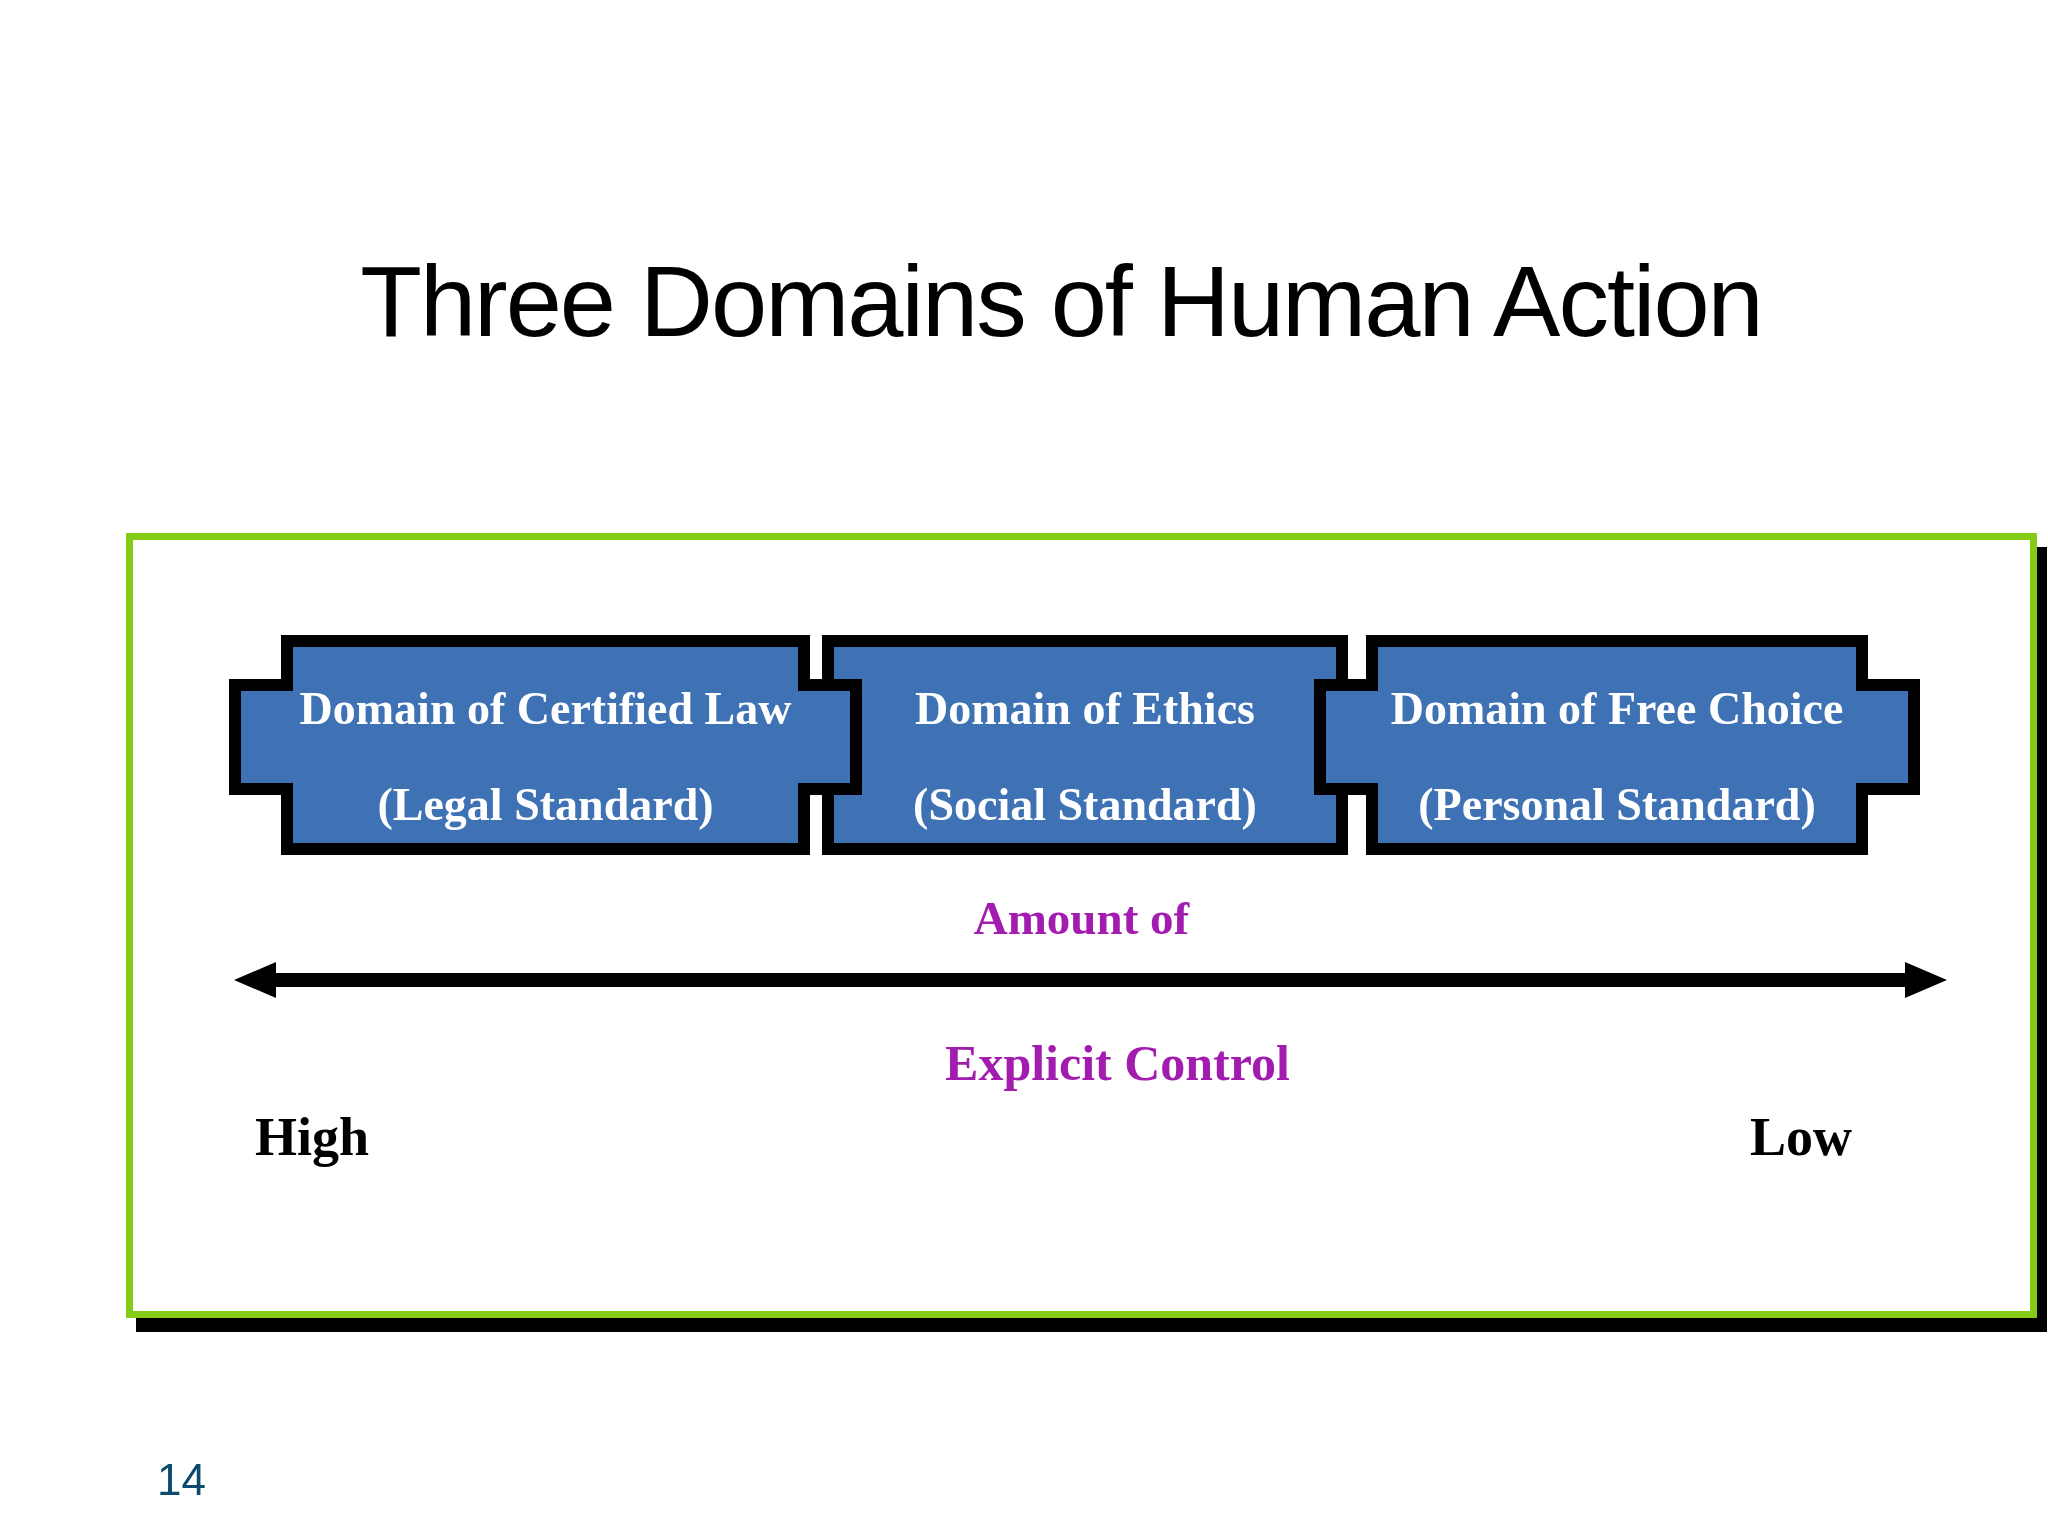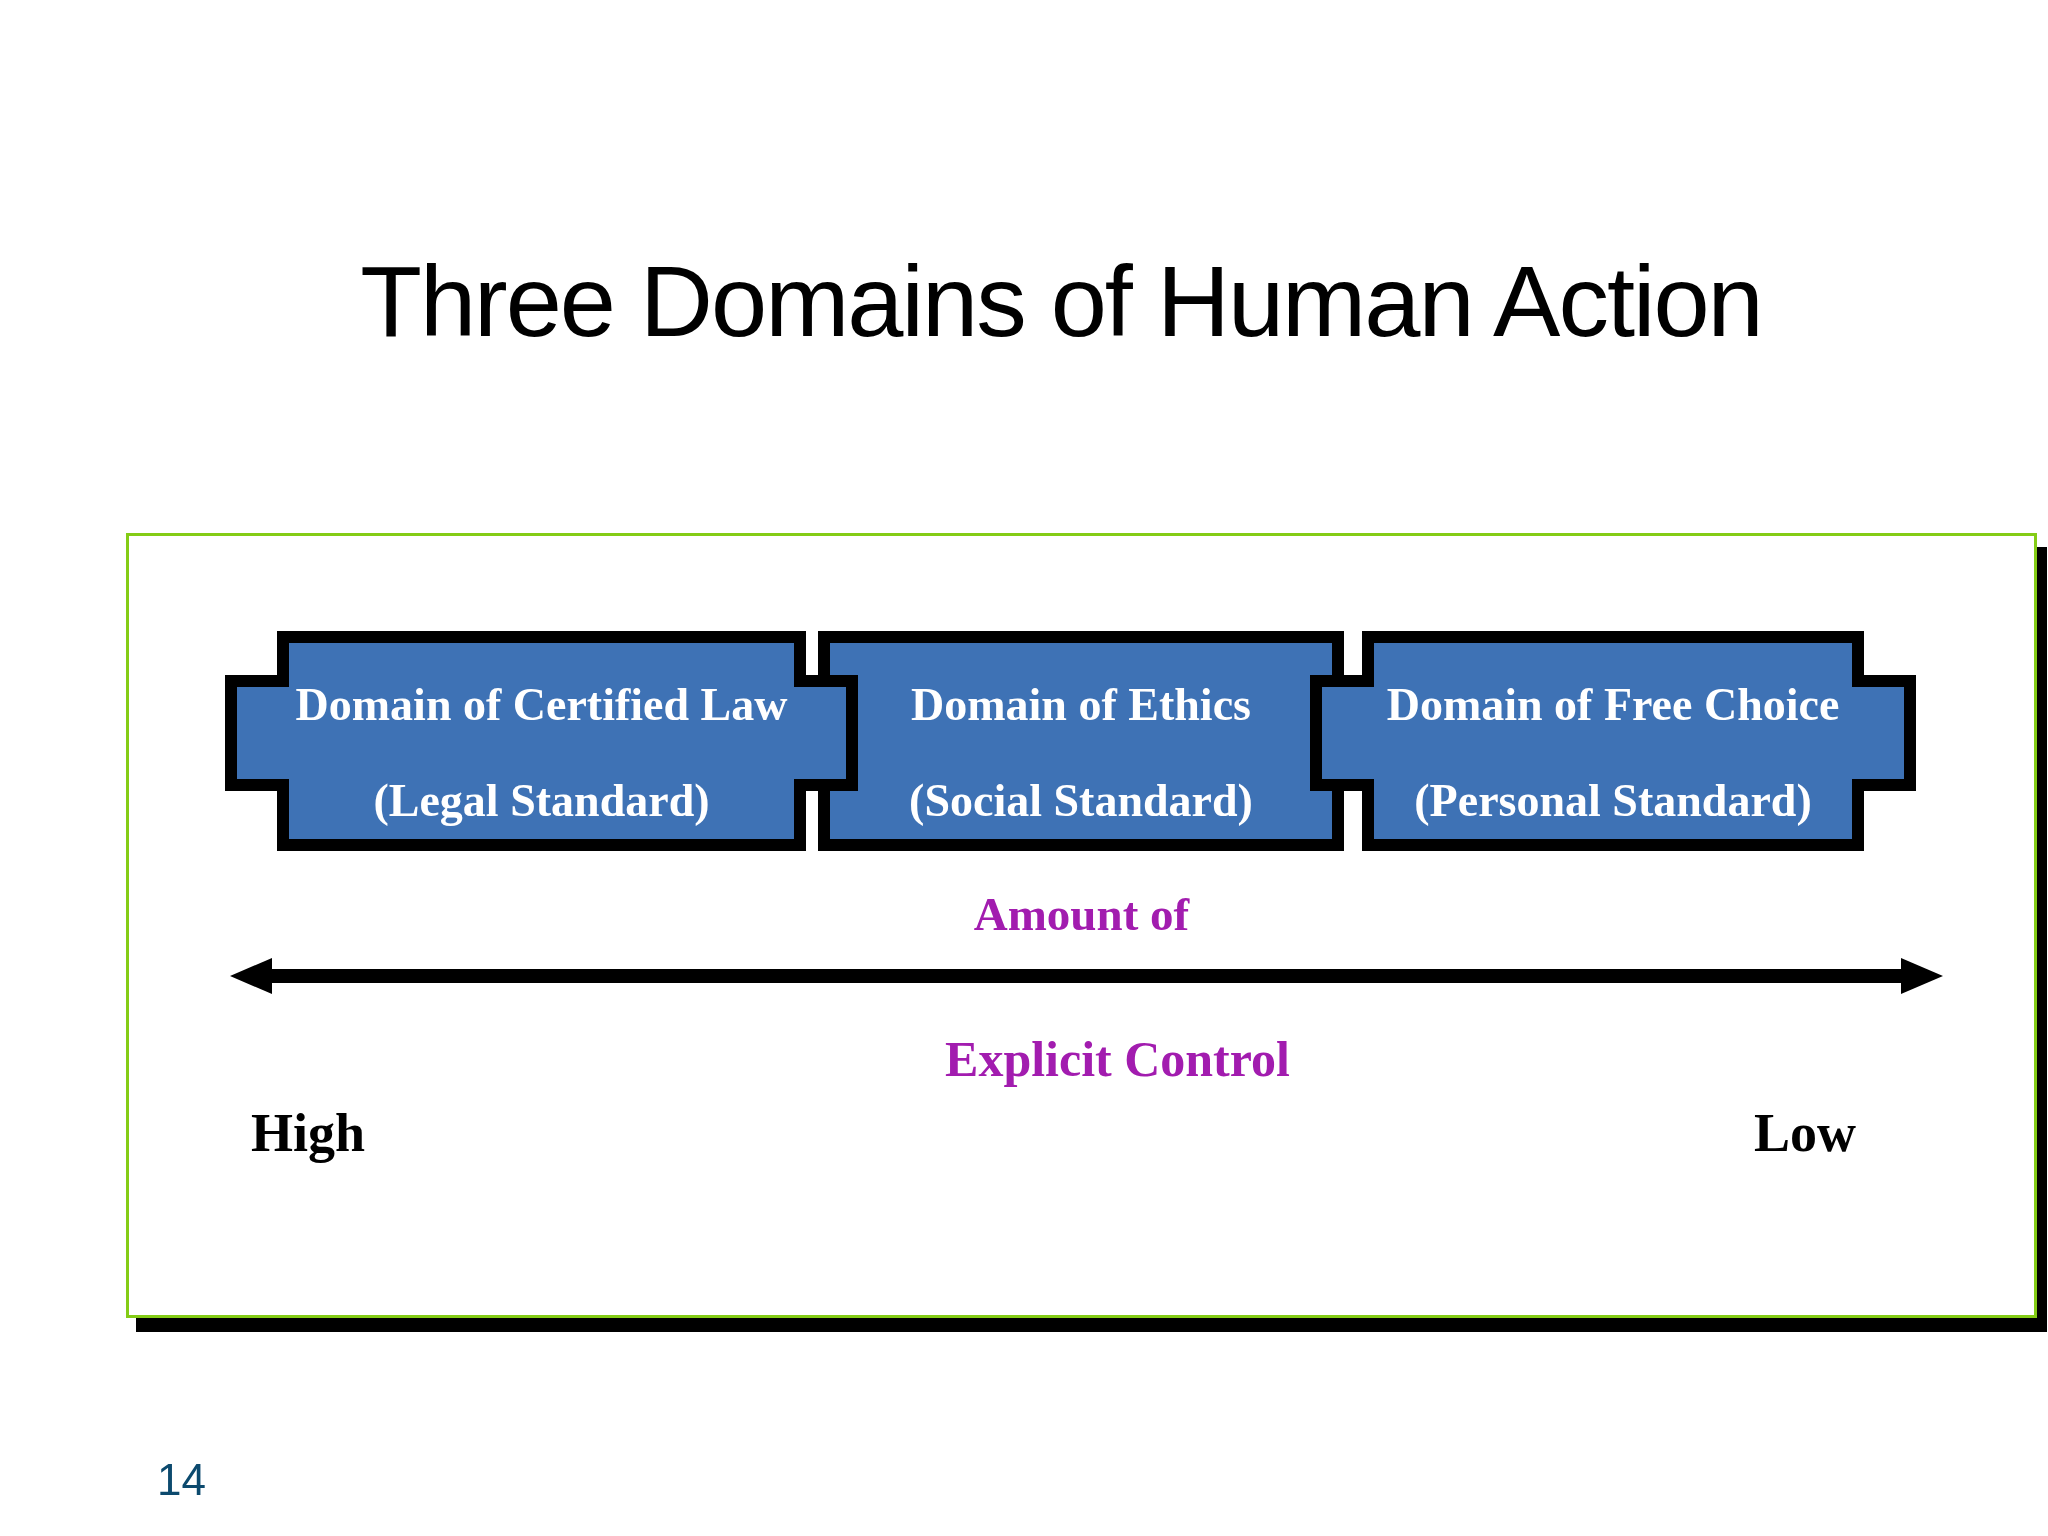--- a/index.html
+++ b/index.html
@@ -34,21 +34,21 @@
   }
 
   
   .panel {
     position: absolute;
     left: 89px;
     top: 533px;
     width: 1911px;
     height: 785px;
     background: #ffffff;
-    border: 3px solid #84cc16;
+    border: 7px solid #84cc16;
     box-sizing: border-box;
     box-shadow: 10px 14px 0 #000000;
   }
 
   
   .domain-box {
     position: absolute;
     top: 95px;
     height: 220px;
   }

